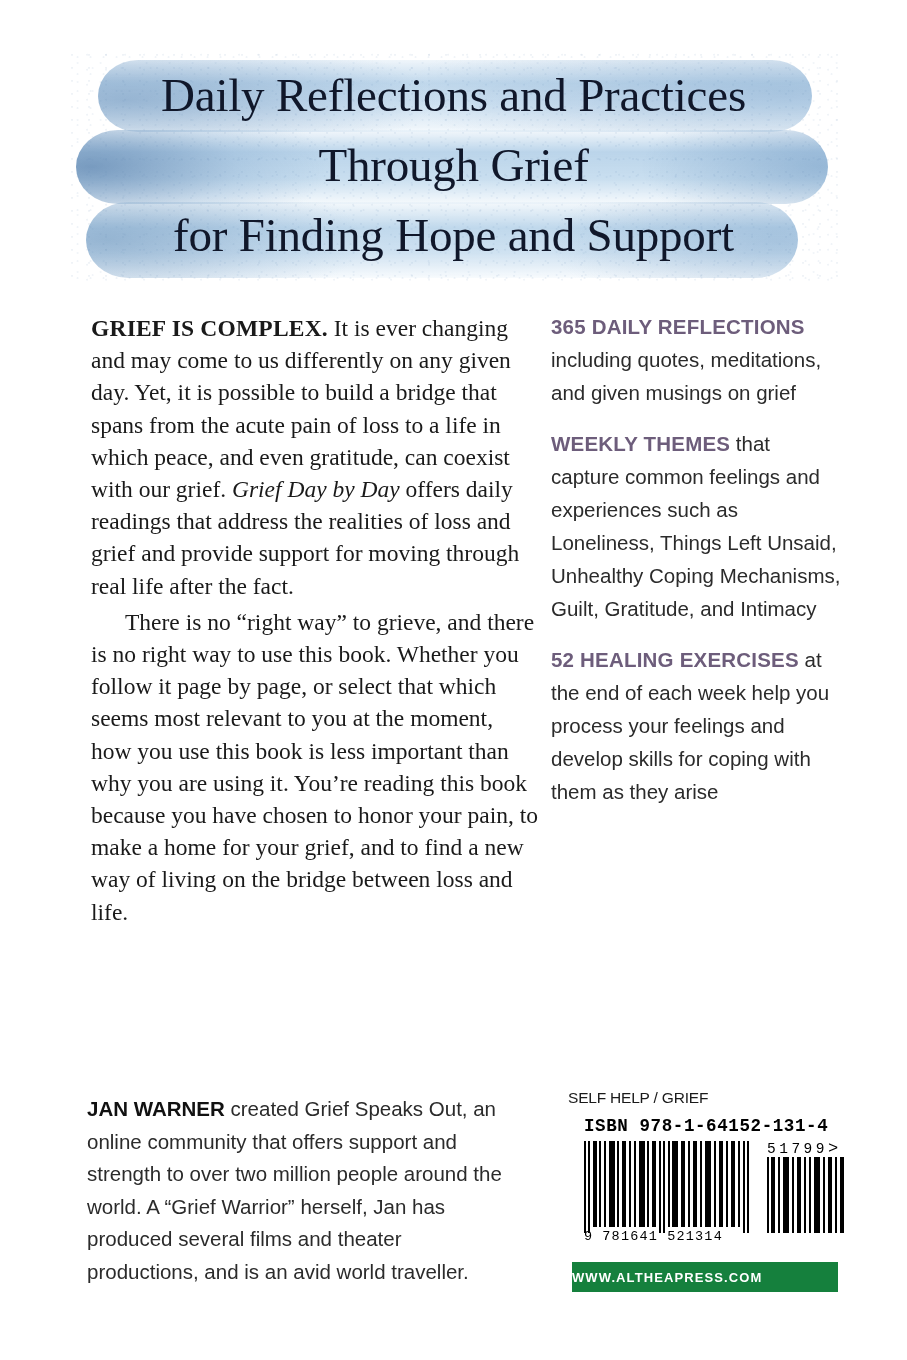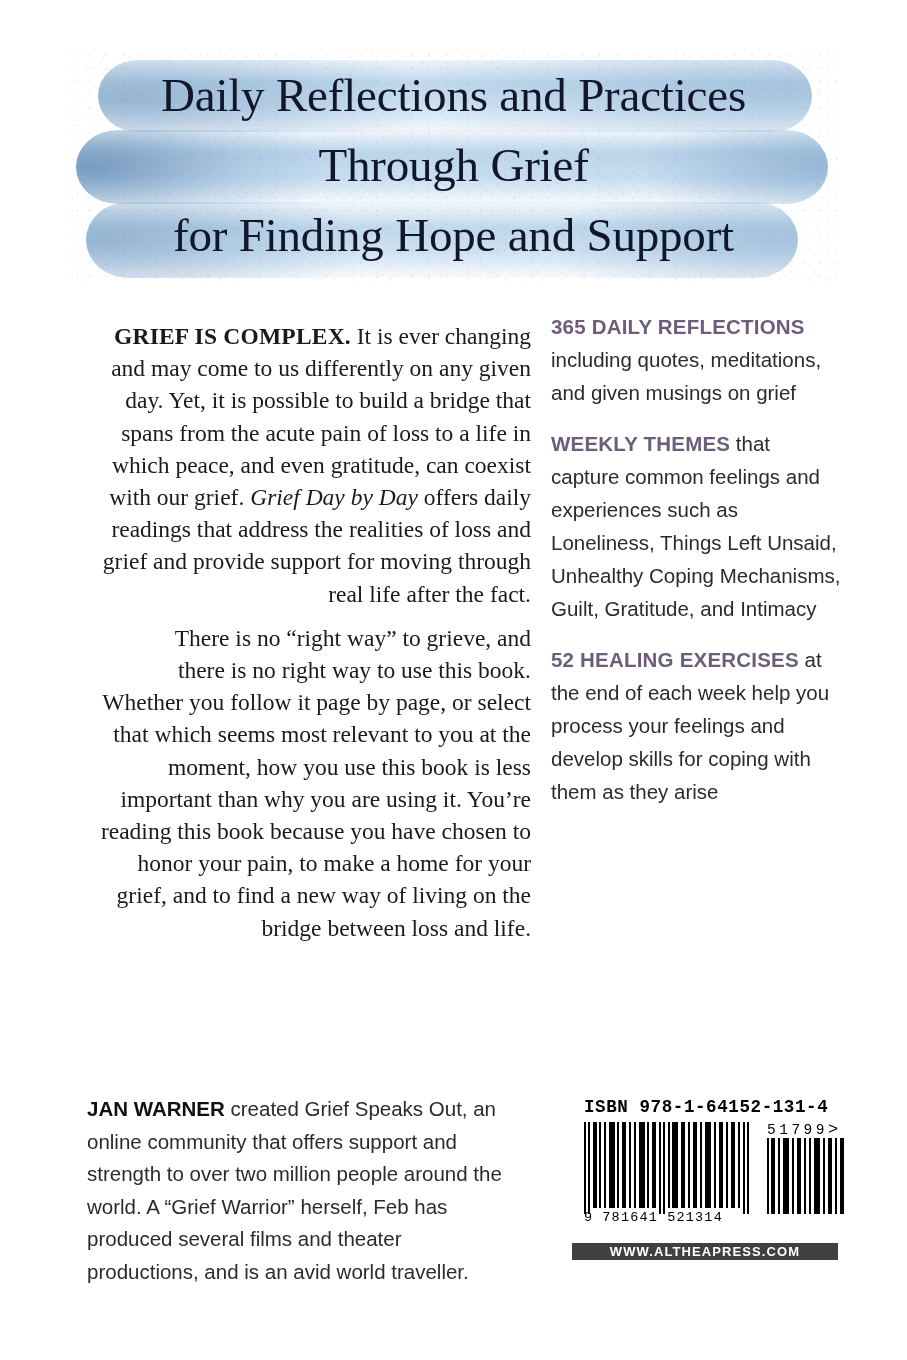--- a/index.html
+++ b/index.html
@@ -115,21 +115,21 @@
     width: 290px;
   }
 
   .blurb {
     font-family: "Liberation Serif", serif;
     color: #1a1a1a;
     font-size: 23.5px;
     line-height: 32.2px;
     text-align: left;
   }
-  .blurb p { margin: 12px; text-align: right; }
+  .blurb p { margin: 4px; }
   .blurb p + p { text-indent: 34px; }
   .blurb .lead {
     font-weight: bold;
     letter-spacing: 0.2px;
   }
   .blurb .book-title { font-style: italic; }
 
   .feature {
     font-family: "Liberation Sans", sans-serif;
     color: #2b2b2b;
@@ -232,25 +232,25 @@
   }
   .addon-digits .caret {
     letter-spacing: 0;
     font-size: 17px;
   }
 
   .web-banner {
     margin-top: 9px;
     margin-left: 4px;
     width: 266px;
-    height: 17px;
-    background: #404040;
+    height: 30px;
+    background: #15803d;
     display: flex;
     align-items: center;
-    justify-content: center;
+    justify-content: flex-start;
   }
   .web-banner span {
     font-family: "Liberation Sans", sans-serif;
     font-size: 13px;
     font-weight: bold;
     letter-spacing: 1.1px;
     color: #ffffff;
   }
 </style>
 </head>
@@ -283,24 +283,25 @@
   </div>
   <div class="feature">
     <span class="fh">WEEKLY THEMES</span><span> that capture common feelings and experiences such as Loneliness, Things Left Unsaid, Unhealthy Coping Mechanisms, Guilt, Gratitude, and Intimacy</span>
   </div>
   <div class="feature">
     <span class="fh">52 HEALING EXERCISES</span><span> at the end of each week help you process your feelings and develop skills for coping with them as they arise</span>
   </div>
 </div>
 
 <div class="bio">
-  <span class="name">JAN WARNER</span><span> created Grief Speaks Out, an online community that offers support and strength to over two million people around the world. A “Grief Warrior” herself, Feb has produced several films and theater productions, and is an avid world traveller.</span>
+  <span class="name">JAN WARNER</span><span> created Grief Speaks Out, an online community that offers support and strength to over two million people around the world. A “Grief Warrior” herself, Jan has produced several films and theater productions, and is an avid world traveller.</span>
 </div>
 
 <div class="isbn-block">
+  <div class="category-line">SELF HELP / GRIEF</div>
   <div class="isbn-number">ISBN 978-1-64152-131-4</div>
 
   <div class="barcodes">
 
     <svg class="ean13 bars" viewBox="0 0 166 92" preserveAspectRatio="none">
       <rect x="0" y="0" width="2" height="92" fill="#000"></rect>
       <rect x="4" y="0" width="2" height="92" fill="#000"></rect>
       <rect x="9" y="0" width="4" height="86" fill="#000"></rect>
       <rect x="15" y="0" width="2" height="86" fill="#000"></rect>
       <rect x="20" y="0" width="2" height="86" fill="#000"></rect>

